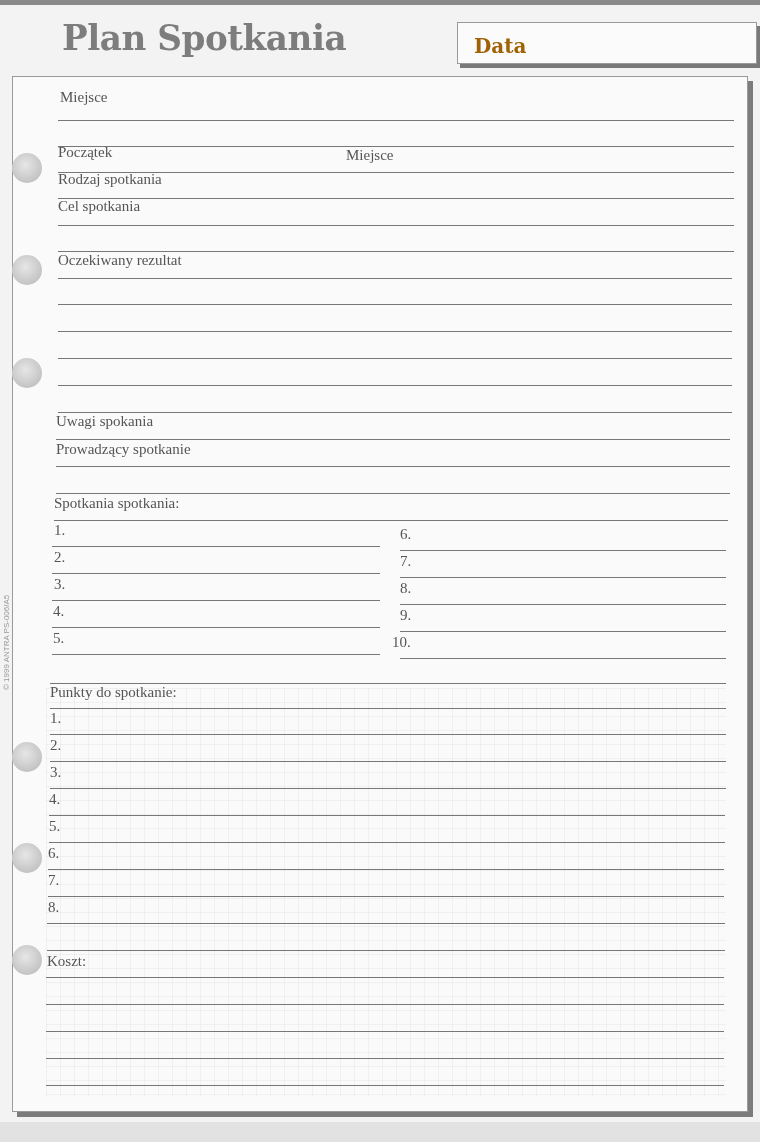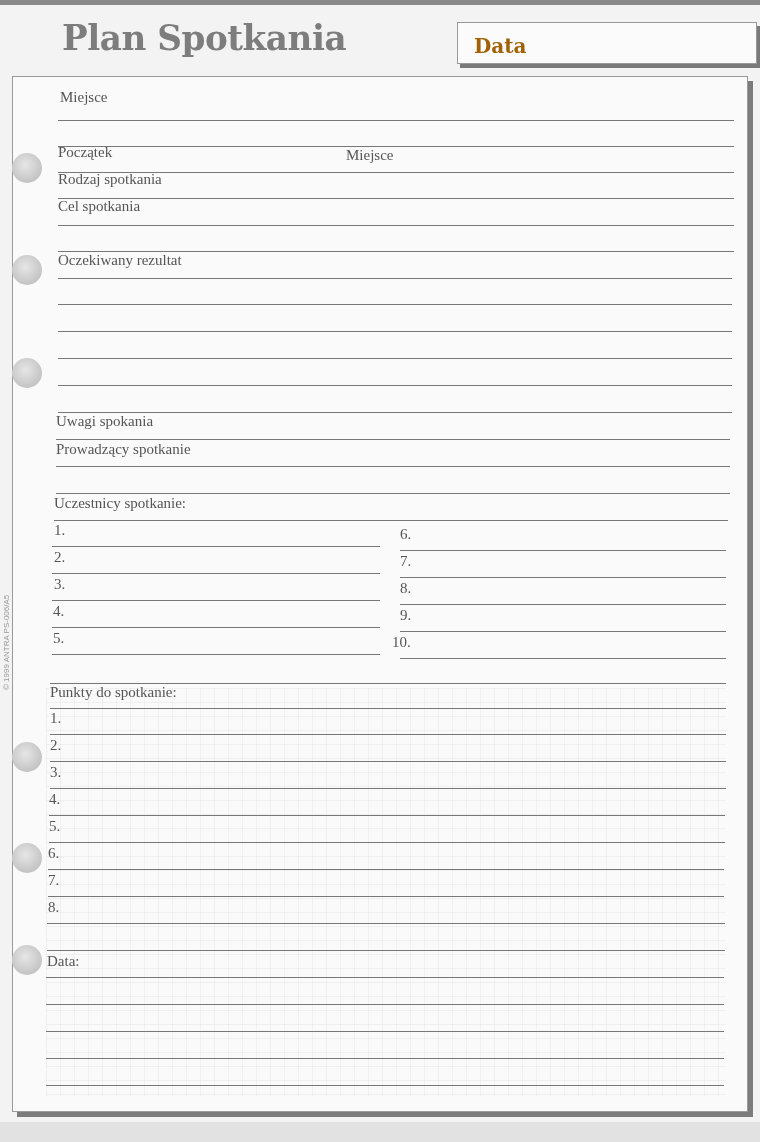--- a/index.html
+++ b/index.html
@@ -98,21 +98,21 @@
 <div class="line" style="left:58px;top:385px;width:674px"></div>
 <div class="line" style="left:58px;top:412px;width:674px"></div>
 
 <span class="lbl" style="left:56px;top:413px">Uwagi spokania</span>
 <div class="line" style="left:56px;top:439px;width:674px"></div>
 
 <span class="lbl" style="left:56px;top:441px">Prowadzący spotkanie</span>
 <div class="line" style="left:56px;top:466px;width:674px"></div>
 <div class="line" style="left:56px;top:493px;width:674px"></div>
 
-<span class="lbl" style="left:54px;top:495px">Uczestnicy spotkanie:</span>
+<span class="lbl" style="left:54px;top:495px">Spotkania spotkania:</span>
 <div class="line" style="left:54px;top:520px;width:674px"></div>
 
 <span class="lbl" style="left:54px;top:522px">1.</span>
 <div class="line" style="left:52px;top:546px;width:328px"></div>
 <span class="lbl" style="left:54px;top:549px">2.</span>
 <div class="line" style="left:52px;top:573px;width:328px"></div>
 <span class="lbl" style="left:54px;top:576px">3.</span>
 <div class="line" style="left:52px;top:600px;width:328px"></div>
 <span class="lbl" style="left:53px;top:603px">4.</span>
 <div class="line" style="left:52px;top:627px;width:328px"></div>
@@ -147,18 +147,18 @@
 <div class="line" style="left:49px;top:842px;width:676px"></div>
 <span class="lbl" style="left:48px;top:845px">6.</span>
 <div class="line" style="left:48px;top:869px;width:676px"></div>
 <span class="lbl" style="left:48px;top:872px">7.</span>
 <div class="line" style="left:48px;top:896px;width:676px"></div>
 <span class="lbl" style="left:48px;top:899px">8.</span>
 <div class="line" style="left:47px;top:923px;width:678px"></div>
 
 <div class="line" style="left:47px;top:950px;width:678px"></div>
 
-<span class="lbl" style="left:47px;top:953px">Data:</span>
+<span class="lbl" style="left:47px;top:953px">Koszt:</span>
 <div class="line" style="left:46px;top:977px;width:678px"></div>
 <div class="line" style="left:46px;top:1004px;width:678px"></div>
 <div class="line" style="left:46px;top:1031px;width:678px"></div>
 <div class="line" style="left:46px;top:1058px;width:678px"></div>
 <div class="line" style="left:46px;top:1085px;width:678px"></div>
 
 </body></html>

